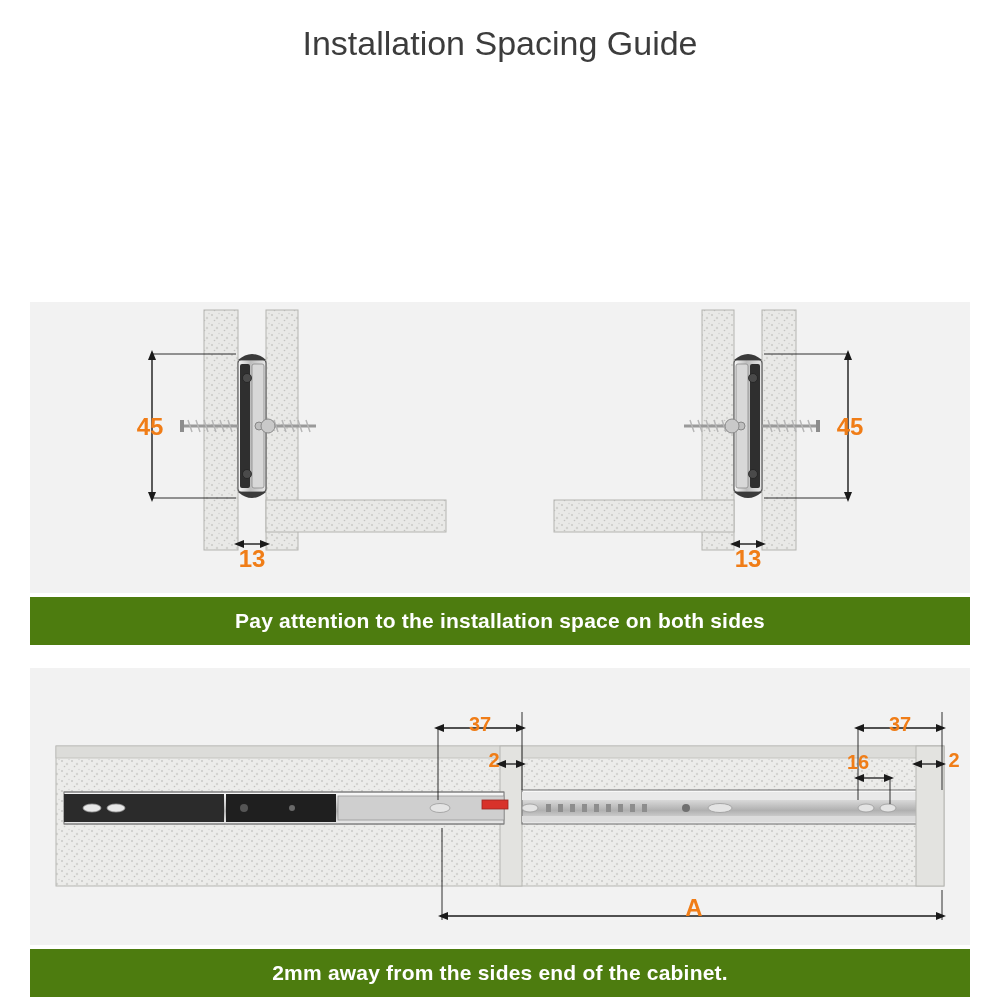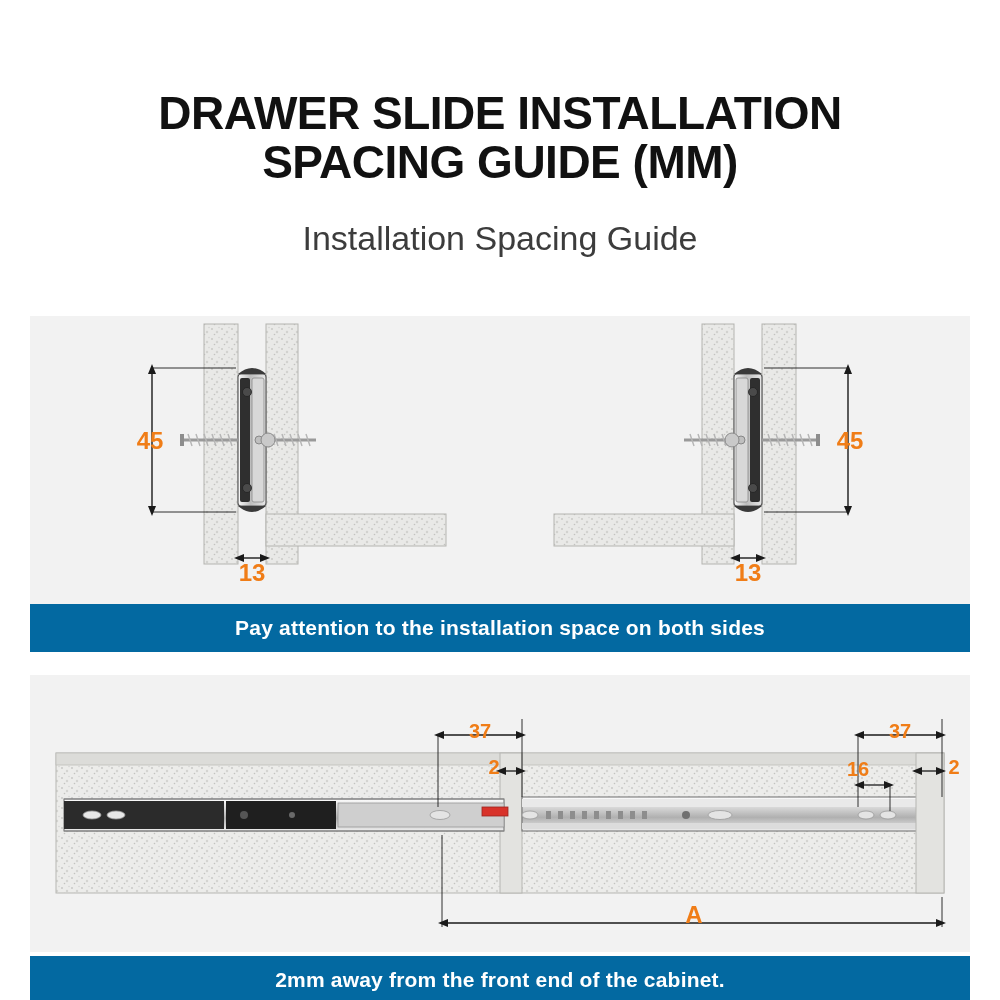--- a/index.html
+++ b/index.html
@@ -41,29 +41,29 @@
     font-weight: normal;
   }
 
   
   .panel {
     position: absolute;
     left: 30px;
     width: 940px;
     background: #f2f2f2;
   }
-  #panel-top { top: 285px; height: 291px; }
+  #panel-top { top: 278px; height: 291px; }
   #panel-bottom { top: 644px; height: 277px; }
 
   .caption-bar {
     position: absolute;
     left: 30px;
     width: 940px;
     height: 48px;
-    background: #0369a1;
+    background: #4d7c0f;
     color: #ffffff;
     font-size: 21px;
     font-weight: bold;
     display: flex;
     align-items: center;
     justify-content: center;
     letter-spacing: 0.2px;
   }
   #caption-top { top: 573px; }
   #caption-bottom { top: 925px; }
@@ -78,21 +78,20 @@
     font-size: 20px;
     line-height: 1;
   }
   .dim-label.big { font-size: 24px; }
 </style>
 </head>
 <body>
 
 <div class="page">
 
-  <h1 class="title">DRAWER SLIDE INSTALLATION SPACING GUIDE (MM)</h1>
   <div class="subtitle">Installation Spacing Guide</div>
 
   <div class="panel" id="panel-top">
     <svg class="svgwrap" width="940" height="291" viewBox="0 0 940 291">
       <defs>
         <pattern id="chip" width="10" height="10" patternUnits="userSpaceOnUse">
           <rect width="10" height="10" fill="#e9e9e7"></rect>
           <circle cx="2" cy="3" r="1" fill="#c9c9c6"></circle>
           <circle cx="7" cy="6" r="1.2" fill="#d2d2cf"></circle>
           <circle cx="4.5" cy="8.5" r="0.8" fill="#c3c3c0"></circle>
@@ -336,16 +335,16 @@
     <div class="dim-label" style="left:464px; top:82px; transform:translateX(-50%);">2</div>
 
     <div class="dim-label" style="left:870px; top:46px; transform:translateX(-50%);">37</div>
     <div class="dim-label" style="left:924px; top:82px; transform:translateX(-50%);">2</div>
     <div class="dim-label" style="left:828px; top:84px; transform:translateX(-50%);">16</div>
 
     <div class="dim-label big" style="left:664px; top:228px; transform:translateX(-50%);">A</div>
   </div>
 
   <div class="caption-bar" id="caption-bottom">
-    <span>2mm away from the front end of the cabinet.</span>
+    <span>2mm away from the sides end of the cabinet.</span>
   </div>
 
 </div>
 
 </body></html>

